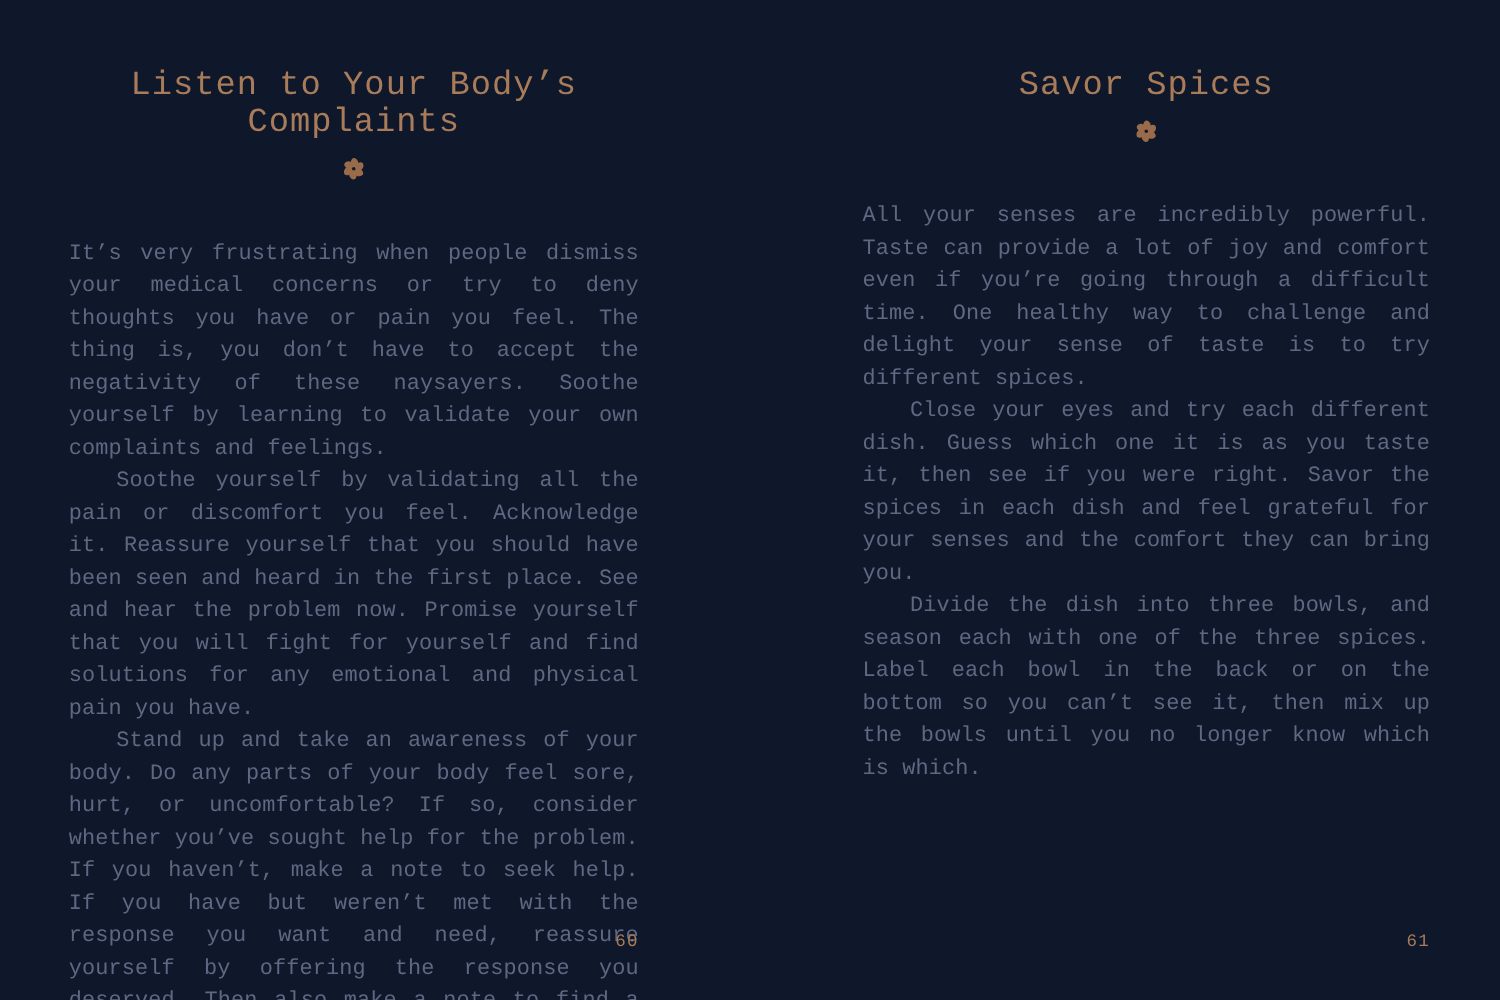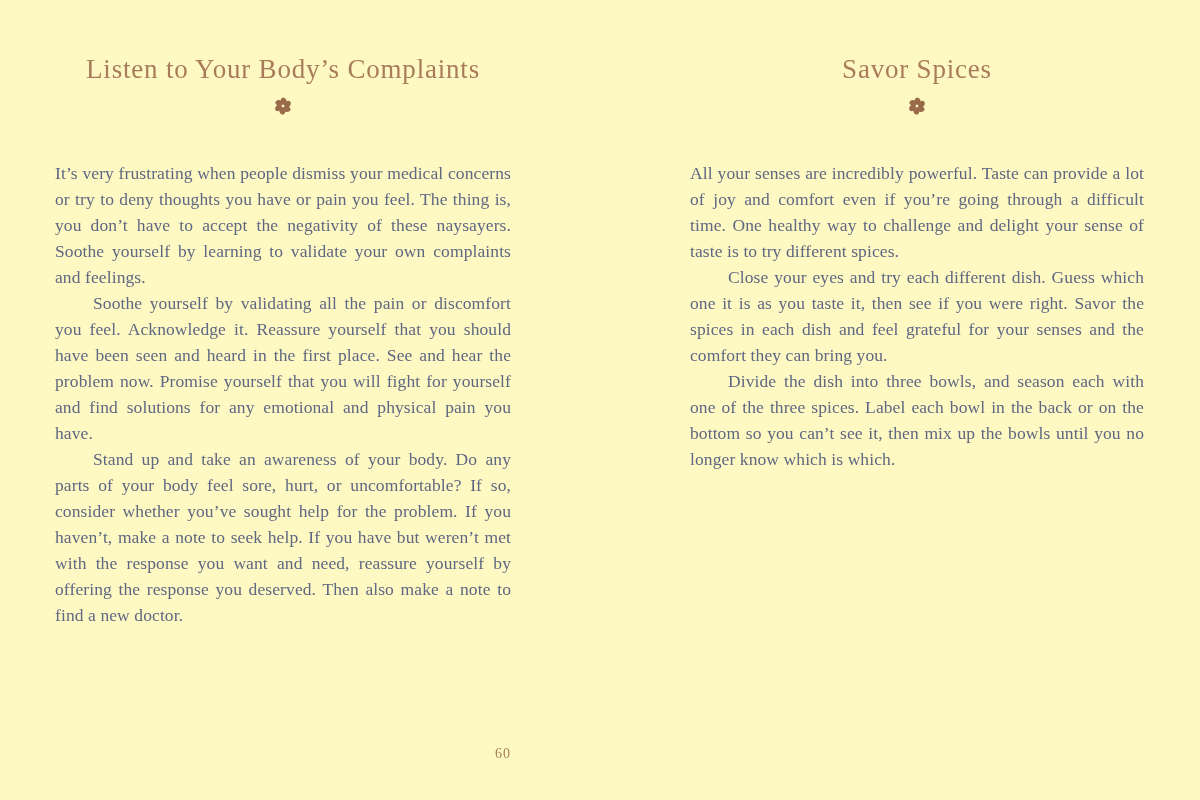--- a/index.html
+++ b/index.html
@@ -4,23 +4,23 @@
 <style>
   html, body {
     margin: 0;
     padding: 0;
     background: #ffffff;
   }
   .spread {
     position: relative;
     width: 1200px;
     height: 800px;
-    background: #fef9c3;
+    background: #0f172a;
     overflow: hidden;
-    font-family: Liberation Serif, serif;
+    font-family: Liberation Mono, monospace;
   }
   .page {
     position: absolute;
     top: 0;
     height: 800px;
   }
   .page-left  { left: 55px;  width: 456px; }
   .page-right { left: 690px; width: 454px; }
 
   .page-title {
@@ -105,15 +105,16 @@
           <path transform="rotate(240)" d="M0,-8.6 C3.2,-8.2 4.6,-4.8 2.9,-2.4 C1.8,-0.7 -0.9,-0.8 -1.8,-2.7 C-3,-5.4 -2,-8.2 0,-8.6 Z"></path>
           <path transform="rotate(300)" d="M0,-8.6 C3.2,-8.2 4.6,-4.8 2.9,-2.4 C1.8,-0.7 -0.9,-0.8 -1.8,-2.7 C-3,-5.4 -2,-8.2 0,-8.6 Z"></path>
         </g>
       </svg>
     </div>
     <div class="body-text">
       <p>All your senses are incredibly powerful. Taste can provide a lot of joy and comfort even if you’re going through a difficult time. One healthy way to challenge and delight your sense of taste is to try different spices.</p>
       <p>Close your eyes and try each different dish. Guess which one it is as you taste it, then see if you were right. Savor the spices in each dish and feel grateful for your senses and the comfort they can bring you.</p>
       <p>Divide the dish into three bowls, and season each with one of the three spices. Label each bowl in the back or on the bottom so you can’t see it, then mix up the bowls until you no longer know which is which.</p>
     </div>
+    <div class="page-number">61</div>
   </section>
 
 </div>
 
 </body></html>

